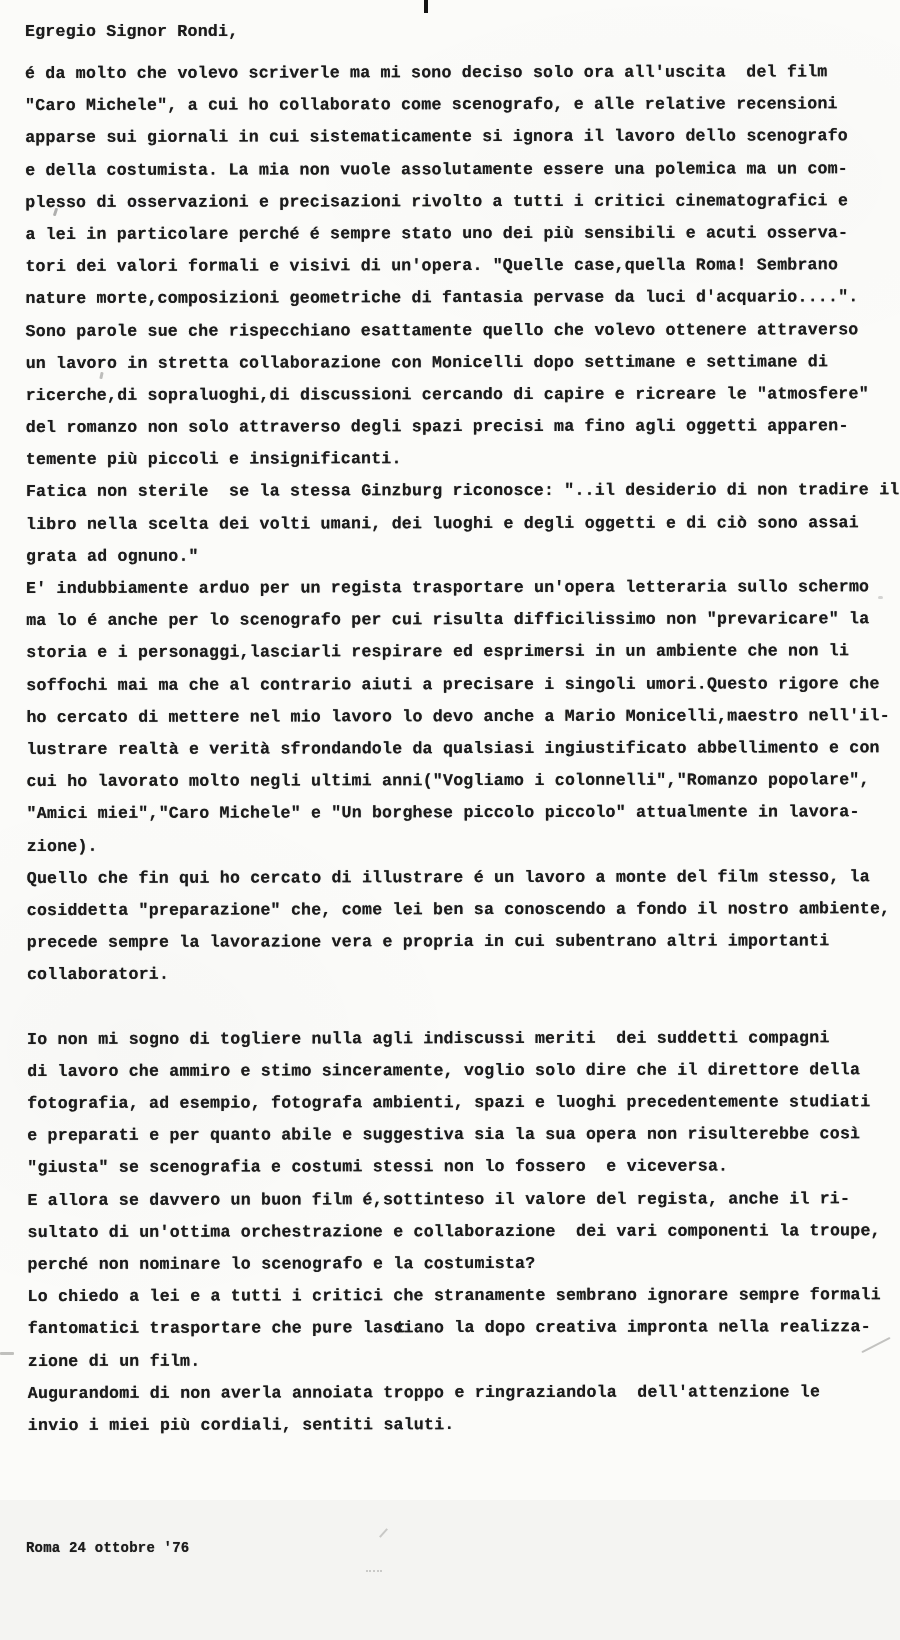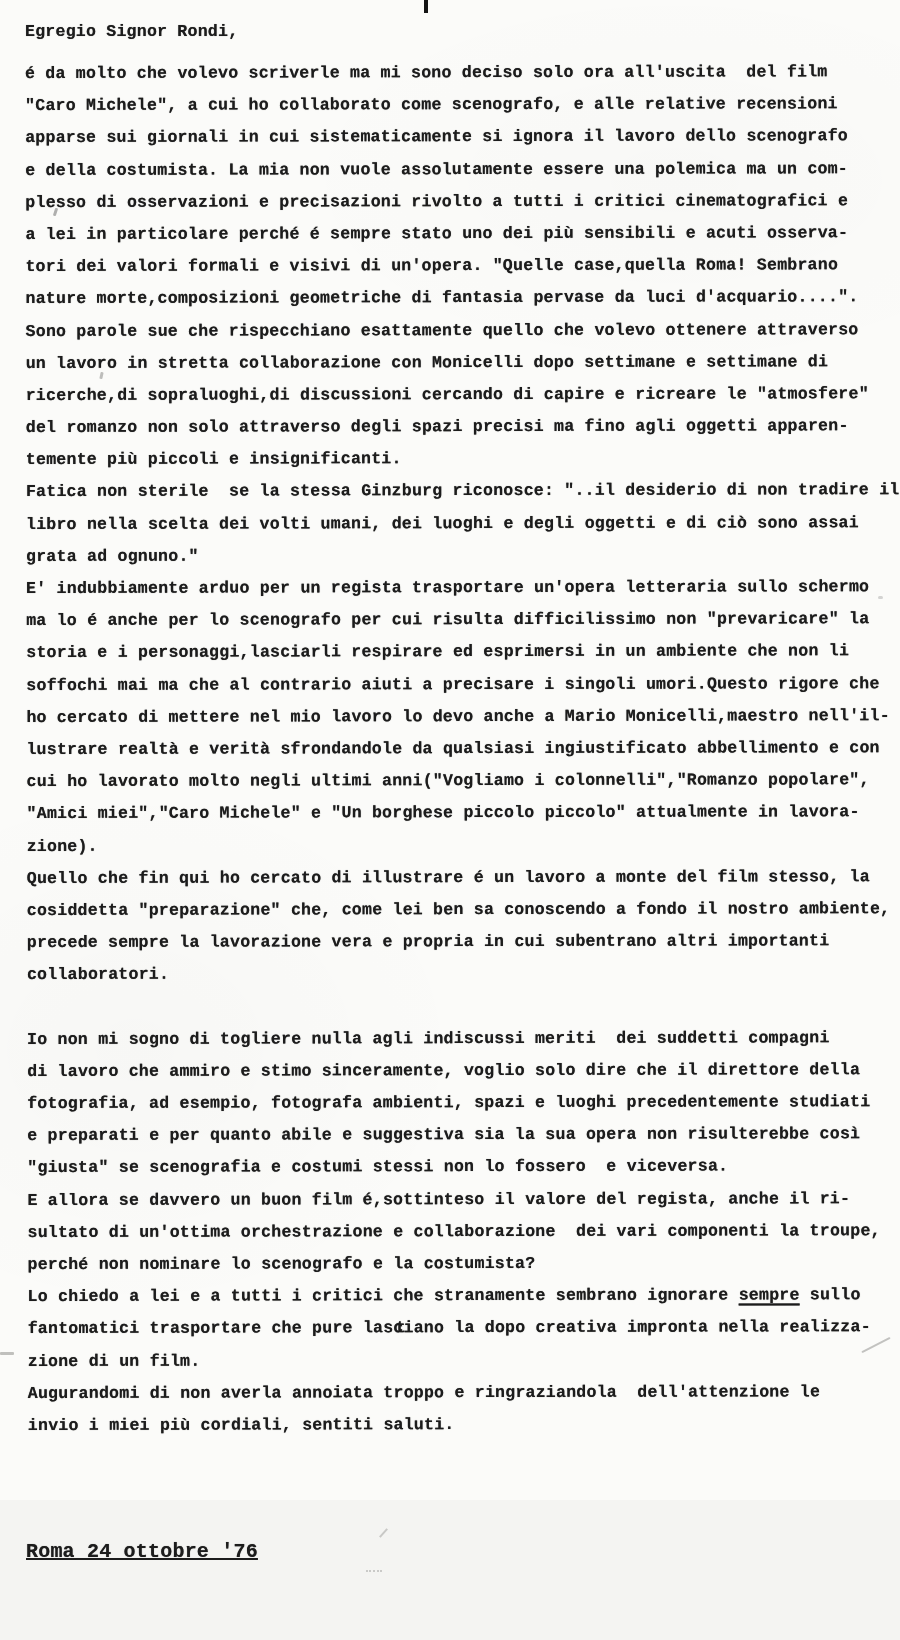--- a/index.html
+++ b/index.html
@@ -40,41 +40,39 @@
     font-size: 16.6px;
     line-height: 32.2px;
     transform: rotate(-0.12deg);
     transform-origin: top left;
   }
   .line {
     white-space: pre;
     height: 32.2px;
   }
   .u {
-    text-decoration: underline;
     text-decoration-thickness: 1.6px;
     text-underline-offset: 4px;
   }
   .over {
     position: relative;
     display: inline-block;
   }
   .over::after {
     content: attr(data-over);
     position: absolute;
     left: 2.5px;
     top: 0;
   }
   .date-line {
     position: absolute;
     left: 26px;
     top: 1540px;
-    font-size: 20px;
+    font-size: 14px;
     white-space: pre;
-    text-decoration: underline;
   }
   
   .artifact { position: absolute; pointer-events: none; }
   .tick-top       { left: 424px; top: 0;      width: 4px;  height: 13px; background: #141414; }
   .pencil-right   { left: 860px; top: 1344px; width: 32px; height: 2px;  background: #b4b4b2; transform: rotate(-27deg); border-radius: 2px; opacity: .8; }
   .dash-left      { left: 0px;   top: 1352px; width: 14px; height: 3px;  background: #8f8f8d; opacity: .55; border-radius: 1px; }
   .speck-mid      { left: 54px;  top: 208px;  width: 3px;  height: 8px;  background: #7d7d7b; opacity: .6; transform: rotate(18deg); border-radius: 1px; }
   .speck-quote    { left: 100px; top: 372px;  width: 3px;  height: 7px;  background: #8a8a88; opacity: .55; transform: rotate(12deg); border-radius: 1px; }
   .mark-above-76  { left: 378px; top: 1532px; width: 11px; height: 2px;  background: #c3c3c1; transform: rotate(-48deg); opacity: .9; }
   .dots-below-76  { left: 366px; top: 1570px; width: 16px; height: 0;    border-top: 2px dotted #c6c6c4; opacity: .9; }
@@ -119,21 +117,21 @@
       <div class="line">collaboratori.</div>
       <div class="line">&nbsp;</div>
       <div class="line">Io non mi sogno di togliere nulla agli indiscussi meriti  dei suddetti compagni</div>
       <div class="line">di lavoro che ammiro e stimo sinceramente, voglio solo dire che il direttore della</div>
       <div class="line">fotografia, ad esempio, fotografa ambienti, spazi e luoghi precedentemente studiati</div>
       <div class="line">e preparati e per quanto abile e suggestiva sia la sua opera non risulterebbe così</div>
       <div class="line">"giusta" se scenografia e costumi stessi non lo fossero  e viceversa.</div>
       <div class="line">E allora se davvero un buon film é,sottinteso il valore del regista, anche il ri-</div>
       <div class="line">sultato di un'ottima orchestrazione e collaborazione  dei vari componenti la troupe,</div>
       <div class="line">perché non nominare lo scenografo e la costumista?</div>
-      <div class="line"><span>Lo chiedo a lei e a tutti i critici che stranamente sembrano ignorare </span><span class="u">sempre</span><span> sullo</span></div>
+      <div class="line"><span>Lo chiedo a lei e a tutti i critici che stranamente sembrano ignorare </span><span class="u">sempre</span><span> formali</span></div>
       <div class="line"><span>fantomatici trasportare che pure las</span><span class="over" data-over="t">c</span><span>iano la dopo creativa impronta nella realizza-</span></div>
       <div class="line">zione di un film.</div>
       <div class="line">Augurandomi di non averla annoiata troppo e ringraziandola  dell'attenzione le</div>
       <div class="line">invio i miei più cordiali, sentiti saluti.</div>
     </div>
 
   <div class="date-line typewriter">Roma 24 ottobre '76</div>
 
   <div class="artifact tick-top"></div>
   <div class="artifact pencil-right"></div>

